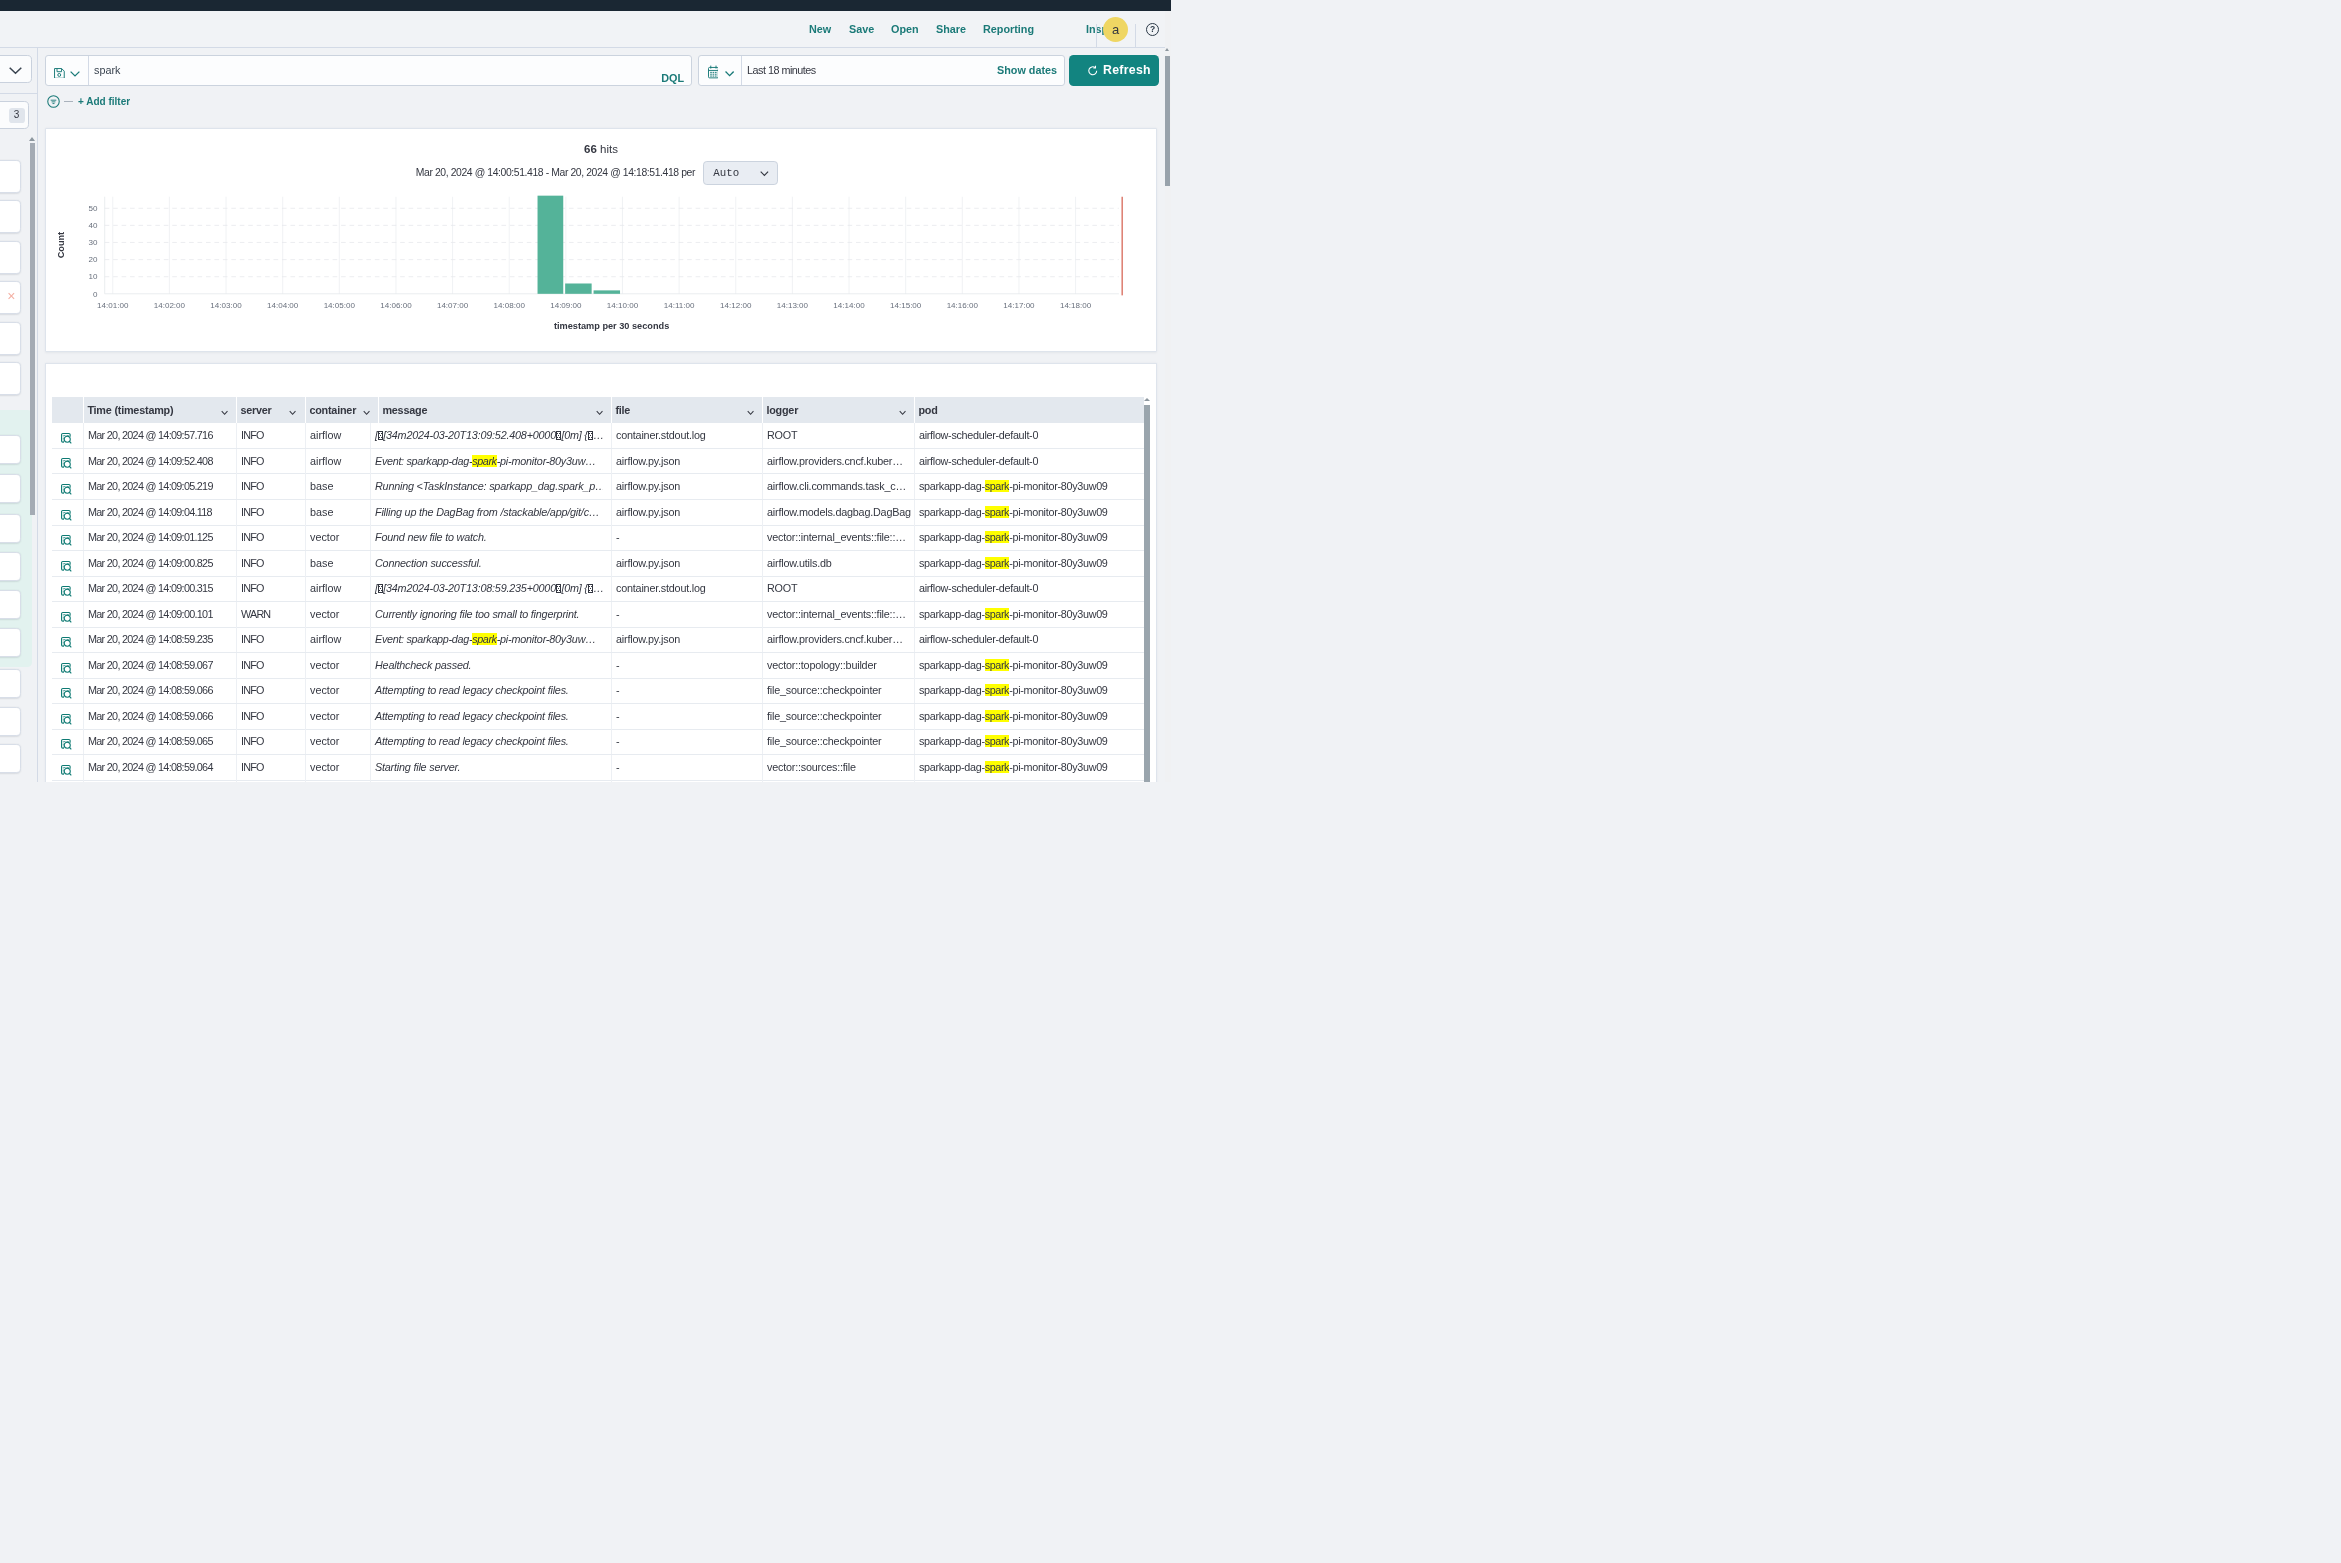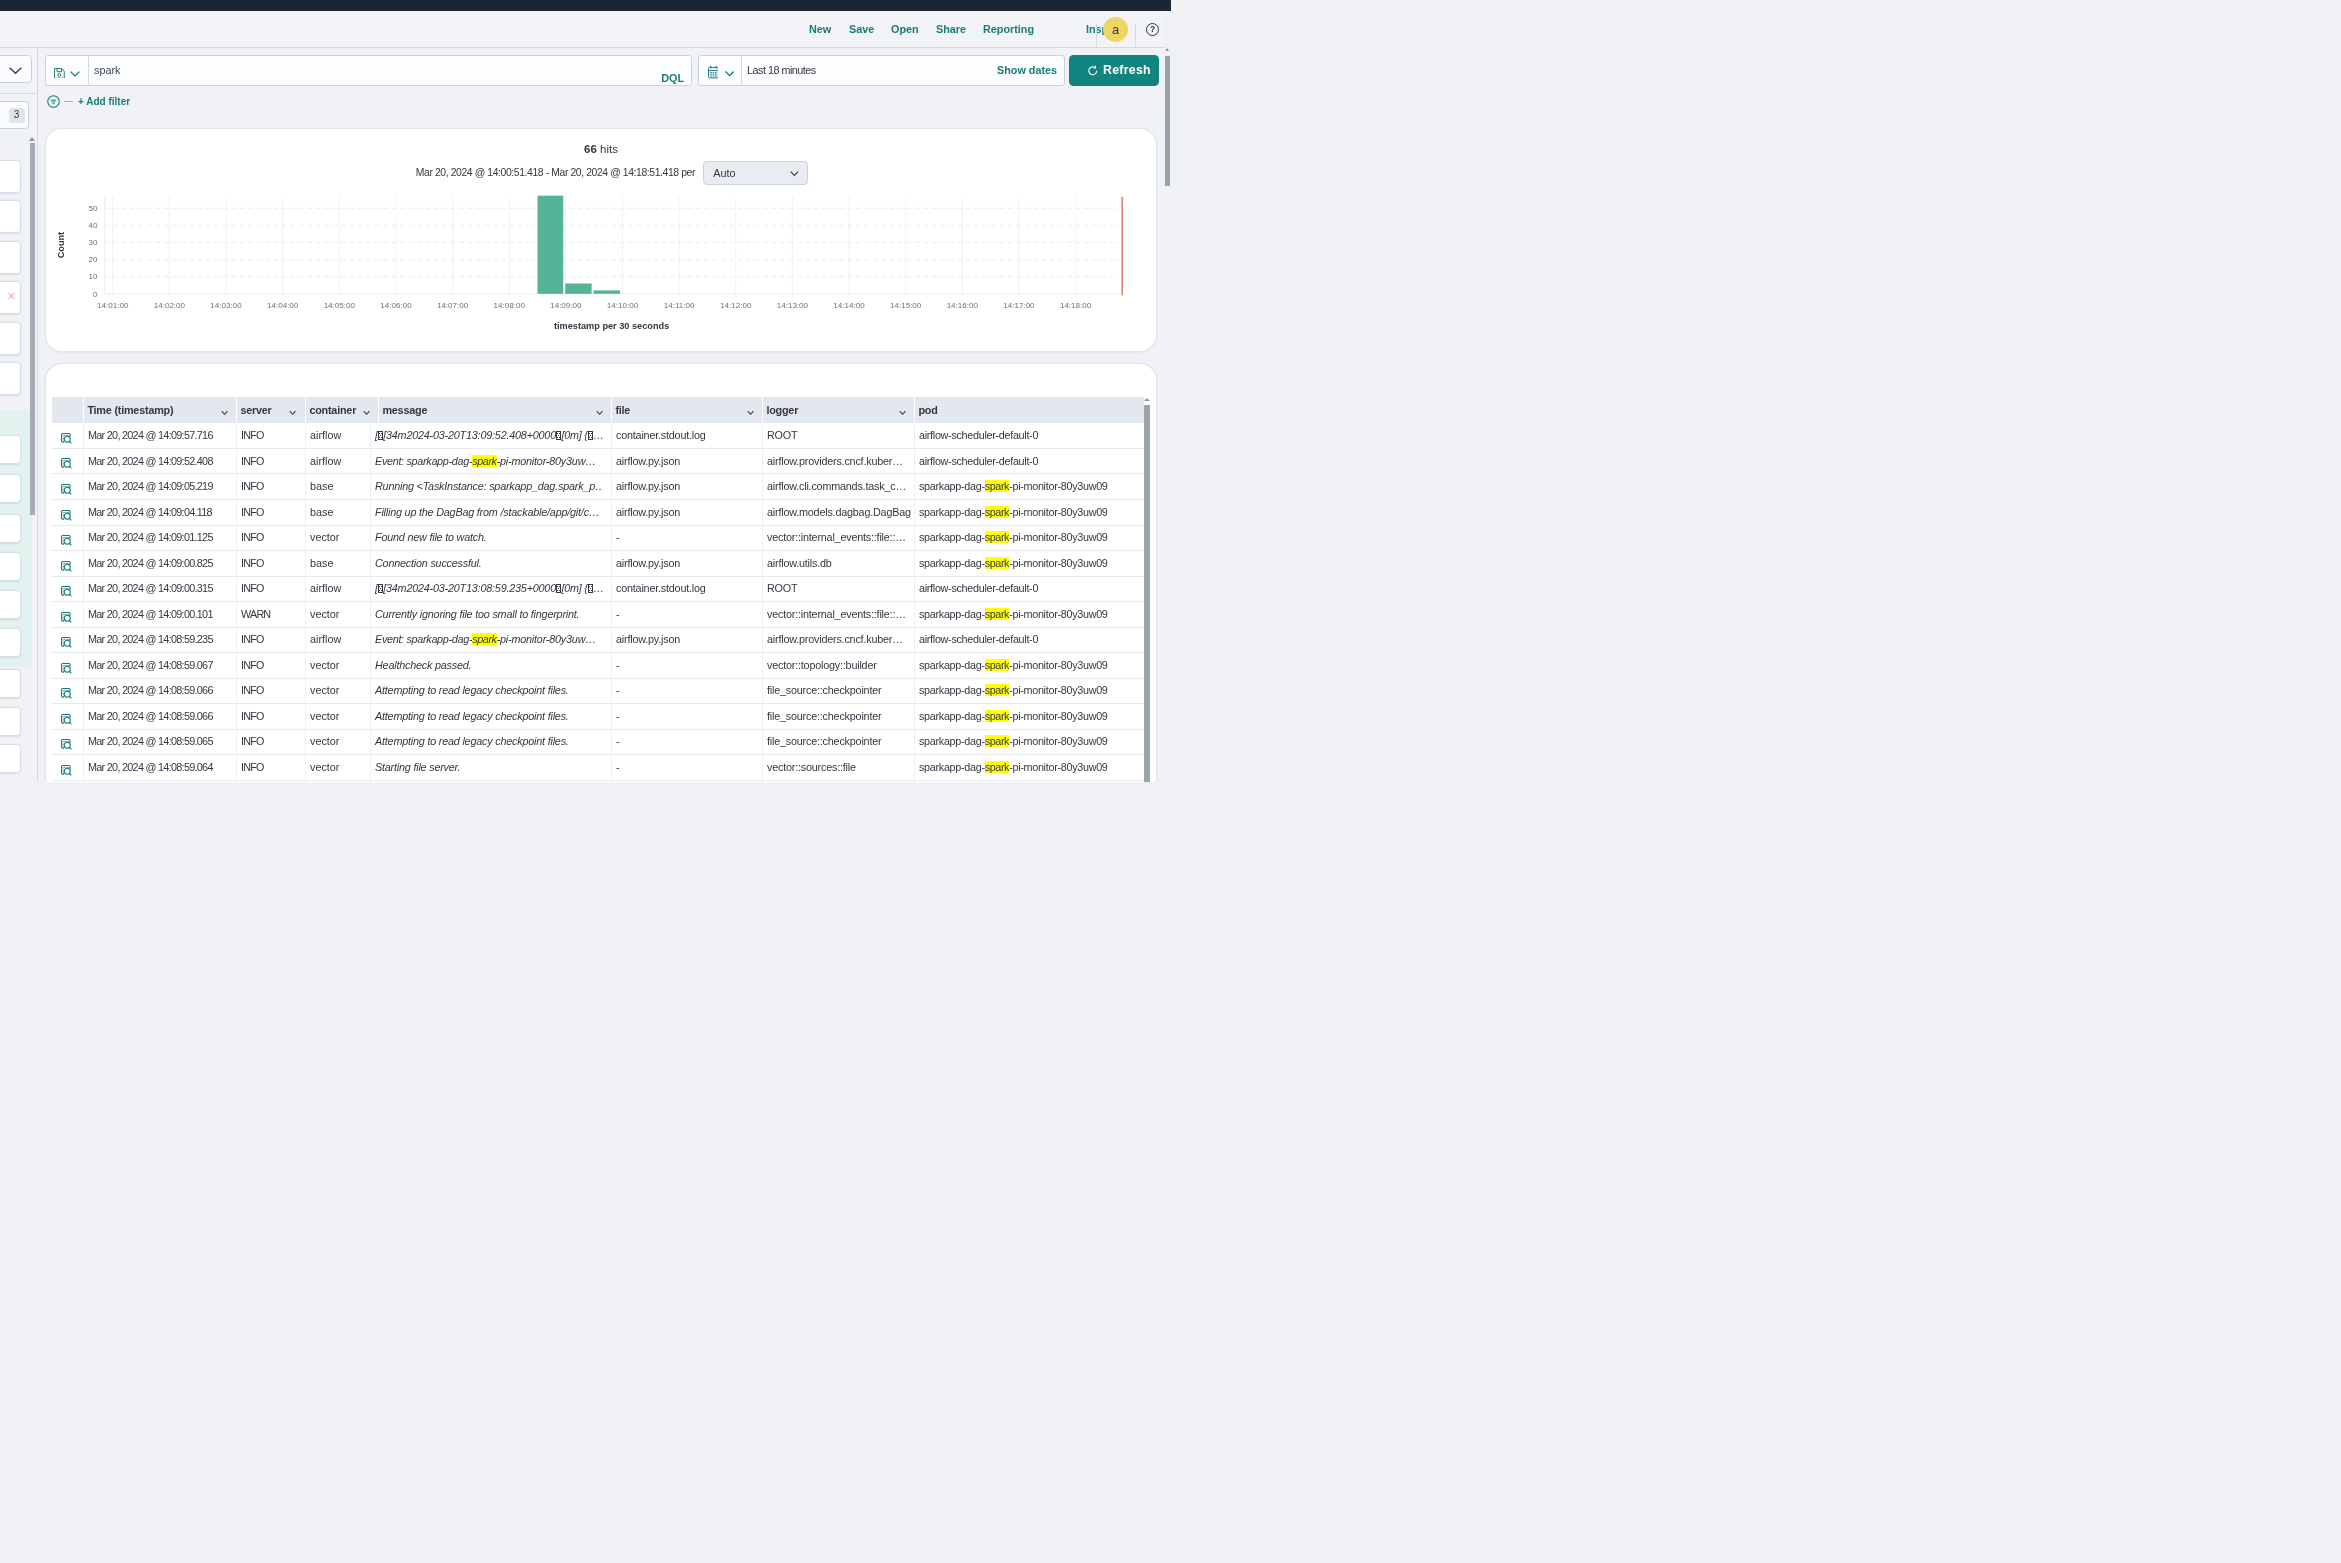--- a/index.html
+++ b/index.html
@@ -29,26 +29,26 @@
 #dql { position:absolute; right:7px; top:8px; height:29px; line-height:29px; font-size:10.8px; font-weight:700; color:#1b7a78; }
 #dgroup { position:absolute; left:698px; top:55px; width:367px; height:31px; background:#fcfdfe; border:0.8px solid #cbd3de; border-radius:3.1px; }
 #dgroup .qsep { position:absolute; left:42px; top:0; width:0.8px; height:29px; background:#d3dae6; }
 #dtext { position:absolute; left:48px; top:0; height:29px; line-height:29px; font-size:10.8px; color:#343741; letter-spacing:-0.5px; }
 #showdates { position:absolute; right:7px; top:0; height:29px; line-height:29px; font-size:10.8px; font-weight:700; color:#1b7a78; }
 #refresh { position:absolute; left:1069px; top:55px; width:90px; height:31px; background:#128480; border-radius:4.6px; color:#fff; }
 #refresh span { position:absolute; left:34px; top:0; height:31px; line-height:31px; font-size:12.3px; font-weight:700; letter-spacing:0.3px; }
 #addfilter { position:absolute; left:78px; top:94px; height:15.4px; line-height:15.4px; font-size:10px; font-weight:700; color:#1b7a78; }
 #afdash { position:absolute; left:64px; top:101px; width:8.5px; height:1.2px; background:#a9b2bc; }
 
-.panel { position:absolute; background:#fff; border:0.8px solid #dee4ec; border-radius:17px; box-shadow:0 0.8px 2.3px rgba(40,50,60,.06); }
+.panel { position:absolute; background:#fff; border:0.8px solid #dee4ec; border-radius:1px; box-shadow:0 0.8px 2.3px rgba(40,50,60,.06); }
 #hist { left:45px; top:128px; width:1112px; height:224px; }
 #hits { position:absolute; left:0; top:14px; width:100%; text-align:center; font-size:11.5px; }
 #hits b { font-weight:700; }
 #dline { position:absolute; left:0; top:38px; width:649px; text-align:right; font-size:10.4px; color:#343741; letter-spacing:-0.4px; }
-#autobox { position:absolute; left:657px; top:32px; width:105px; height:24px; background:#e9edf3; border:0.8px solid #cbd3de; border-radius:3.8px; }
+#autobox { position:absolute; left:657px; top:32px; width:75px; height:24px; background:#e9edf3; border:0.8px solid #cbd3de; border-radius:3.8px;font-family:Liberation Mono, monospace; }
 #autobox span { position:absolute; left:9.2px; top:0; height:22px; line-height:22px; font-size:10.8px; color:#343741; }
 #tbl { left:45px; top:363px; width:1112px; height:431px; border-bottom:none; border-bottom-left-radius:0; border-bottom-right-radius:0; }
 #toolbar { position:absolute; left:6.2px; top:7.7px; width:1099px; height:25px; background:#f0f2f5; }
 .tbtn { position:absolute; top:0; height:25px; line-height:25px; font-size:9.6px; font-weight:600; color:#343741; }
 #thead { position:absolute; left:6.2px; top:33px; width:1092px; height:26px; background:#e3e8ee; }
 .hc { position:absolute; top:0; height:26px; line-height:26px; font-size:10.8px; font-weight:700; color:#343741; padding-left:4.2px; overflow:hidden; white-space:nowrap; letter-spacing:-0.2px; }
 .hgap { position:absolute; top:0; width:0.8px; height:26px; background:#fff; }
 .hchev { position:absolute; top:10.8px; }
 #rows { position:absolute; left:6.2px; top:59px; width:1093px; }
 .row { position:absolute; left:0; width:1093px; height:25.5px; border-bottom:0.8px solid #e7ebf0; }

